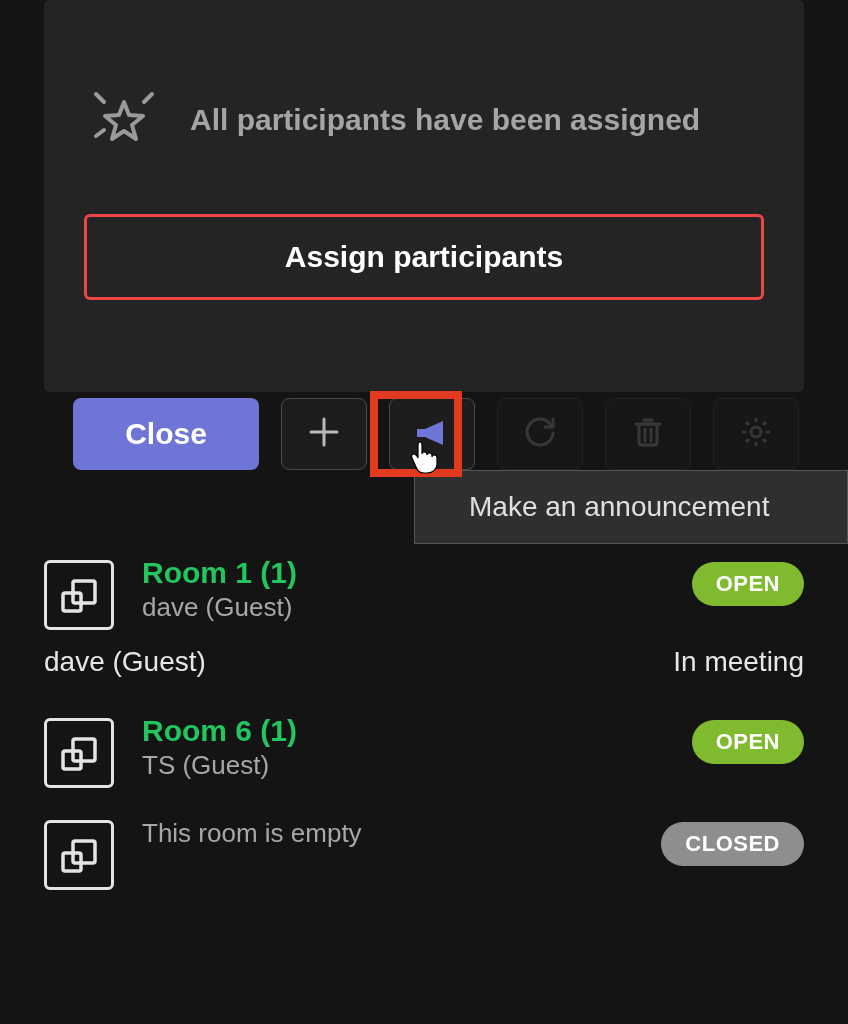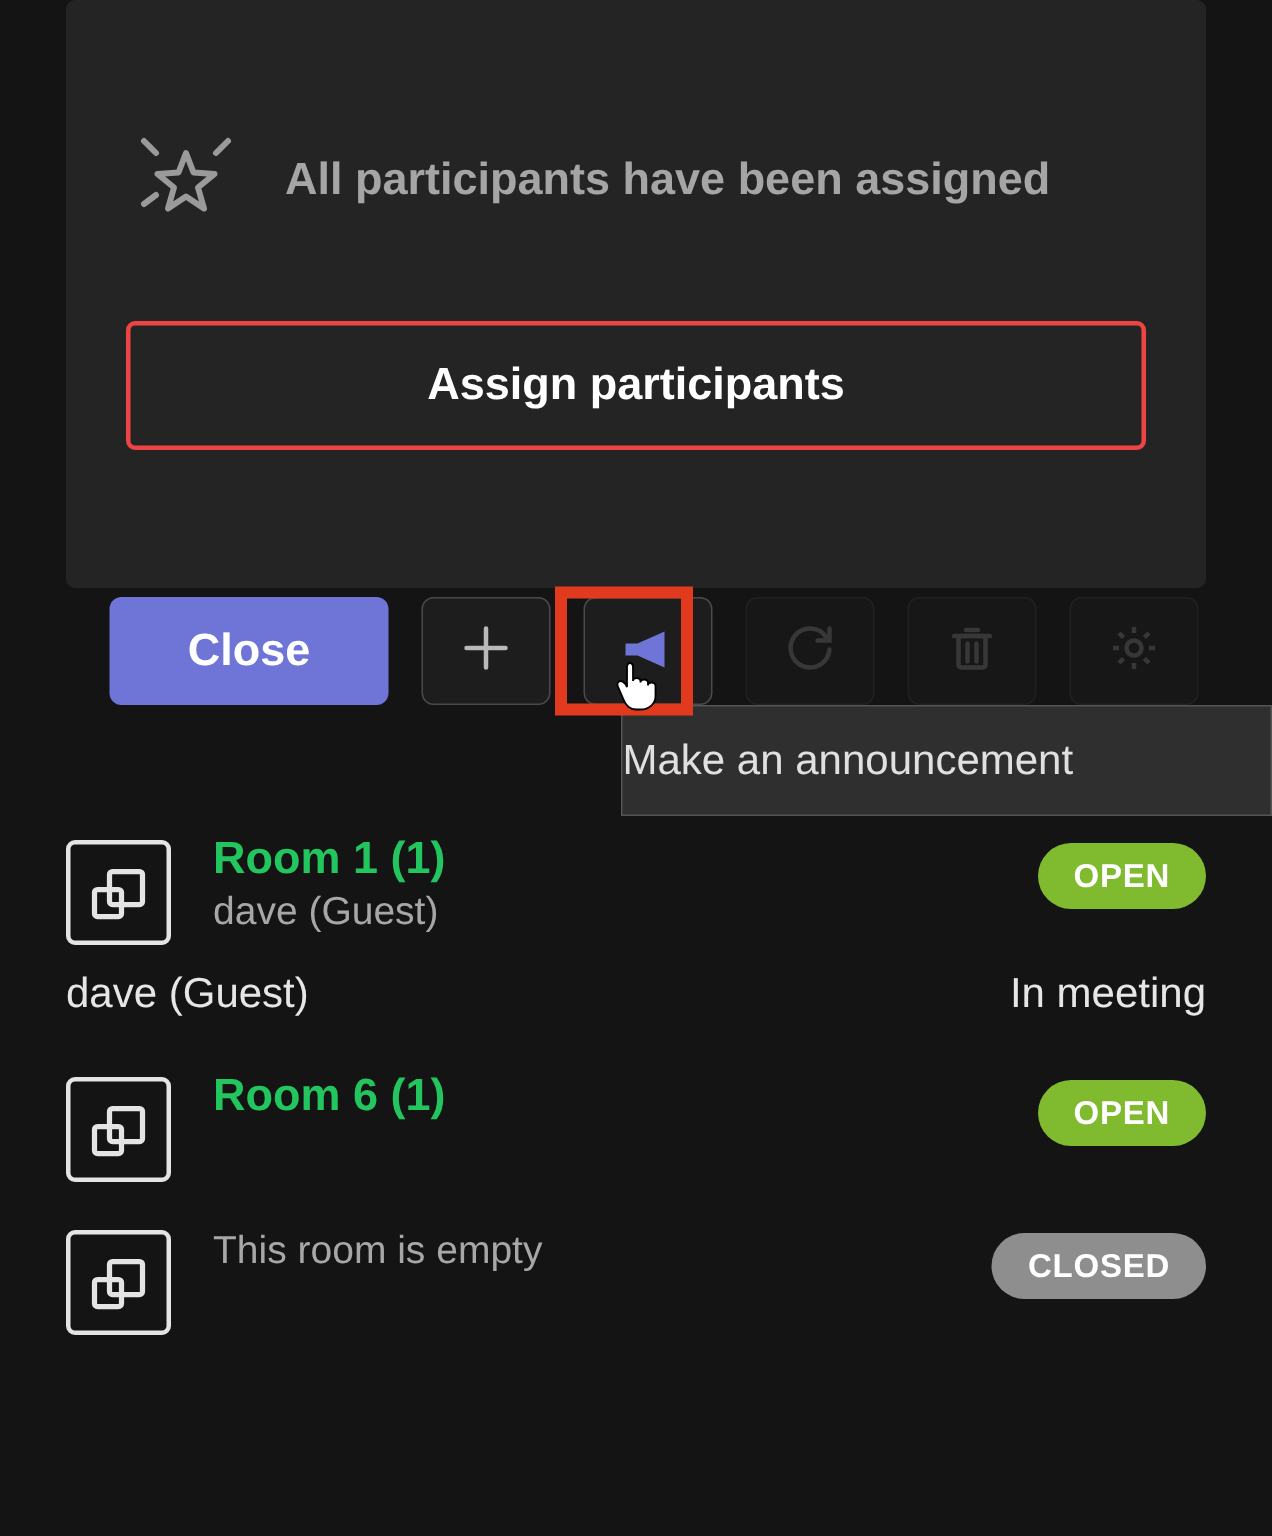--- a/index.html
+++ b/index.html
@@ -114,20 +114,21 @@
   .tooltip {
     position: absolute;
     left: 414px;
     top: 470px;
     width: 434px;
     height: 74px;
     background: #2f2f2f;
     border: 1px solid #555;
     display: flex;
     align-items: center;
+    padding-left: 54px;
     font-size: 28px;
     color: #e0e0e0;
     z-index: 4;
   }
 
   
   .rooms {
     position: absolute;
     left: 44px;
     top: 556px;
@@ -306,20 +307,21 @@
       <div class="room-icon">
         <svg viewBox="0 0 40 40">
             <g stroke="#e4e4e4" stroke-width="3.5" fill="none">
               <rect x="14" y="6" width="22" height="22" rx="2"></rect>
               <rect x="4" y="18" width="18" height="18" rx="2"></rect>
             </g>
           </svg>
       </div>
       <div class="room-text">
         <div class="room-title">Room 6  (1)</div>
+        <div class="room-sub">TS (Guest)</div>
       </div>
       <div class="badge open">OPEN</div>
     </div>
   </div>
 
   <div class="room-block">
     <div class="room">
       <div class="room-icon">
         <svg viewBox="0 0 40 40">
             <g stroke="#e4e4e4" stroke-width="3.5" fill="none">

